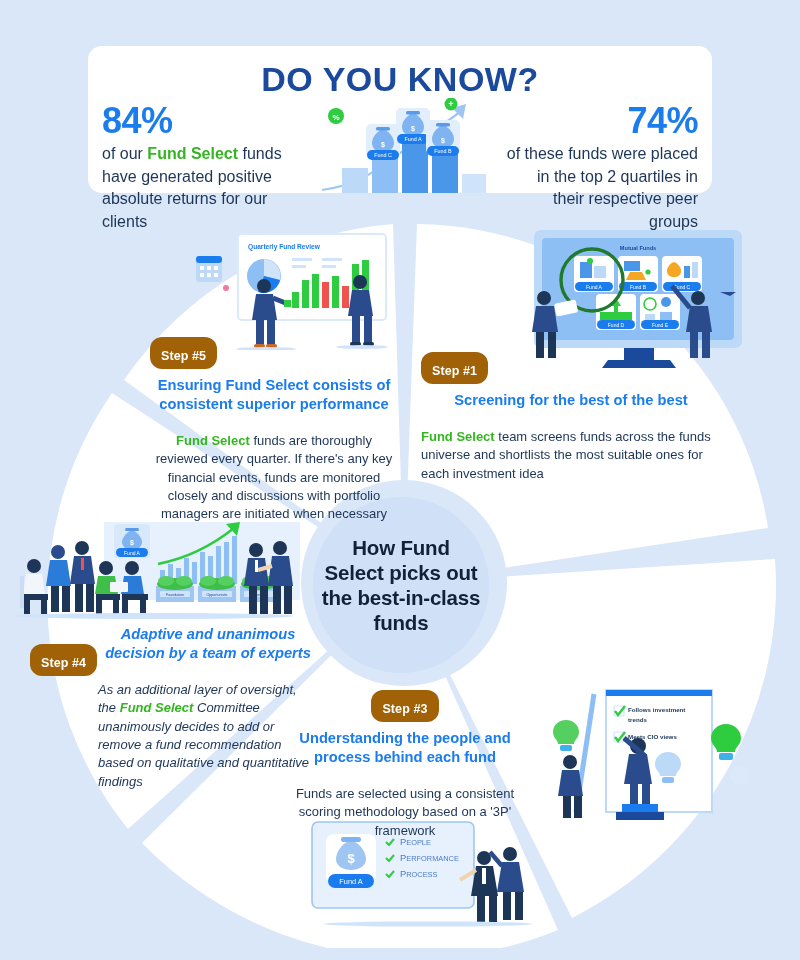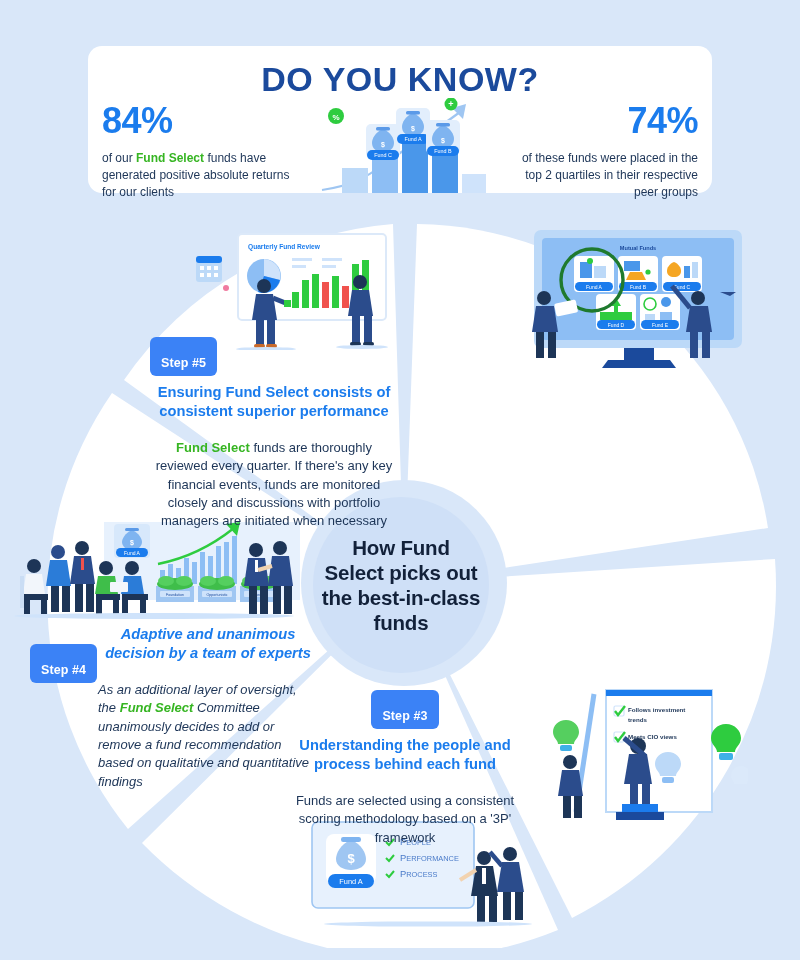--- a/index.html
+++ b/index.html
@@ -27,21 +27,21 @@
     color: #1b4a9c;
   }
   .stat { position: absolute; top: 56px; width: 195px; }
   .stat.left { left: 14px; text-align: left; }
   .stat.right { right: 14px; text-align: right; }
   .stat-num {
     font-size: 36px; font-weight: bold; color: #1b7ced;
     line-height: 1.05; letter-spacing: -0.5px;
   }
   .stat-text {
-    font-size: 12px; color: #1d3557; line-height: 1.42; margin-top: 10px;
+    font-size: 16px; color: #1d3557; line-height: 1.42; margin-top: 3px;
   }
   .fs-green { color: #36b522; font-weight: bold; }
 
   
   .hdr-illo { position: absolute; left: 232px; top: 52px; width: 170px; height: 95px; }
 
   
   .wheel {
     position: absolute; left: 12px; top: 218px;
     width: 776px; height: 730px;
@@ -59,23 +59,23 @@
   .hub-text {
     text-align: center; font-size: 20.5px; font-weight: bold;
     color: #12213a; line-height: 1.22; letter-spacing: -0.2px;
     padding: 0 8px;
   }
 
   
   .step { position: absolute; }
   .badge {
     display: inline-block;
-    background: #3b82f6; color: #fff;
+    background: #a16207; color: #fff;
     font-size: 12.5px; font-weight: bold;
-    border-radius: 6px; padding: 19px 11px 6px 11px;
+    border-radius: 12px; padding: 12px 11px 6px 11px;
     letter-spacing: 0.1px;
   }
   .step-head {
     font-size: 14.7px; font-weight: bold; color: #1b7ced;
     line-height: 1.28; margin-top: 7px; text-align: center;
   }
   .step-body {
     font-size: 13px; color: #1d3557; line-height: 1.42; margin-top: 18px;
   }
 
@@ -525,20 +525,25 @@
         <path d="M194 48 L182 34" stroke="#2b4c8c" stroke-width="4.5"></path>
       </g>
       <ellipse cx="120" cy="106" rx="104" ry="2.6" fill="#cfe3fb"></ellipse>
     </svg>
   </div>
 
   <div class="hub">
     <div class="hub-text">How Fund Select picks out the best-in-class funds</div>
   </div>
 
+  <div class="step" id="step1">
+    <span class="badge">Step #1</span>
+    <div class="step-head">Screening for the best of the best</div>
+    <div class="step-body"><span class="fs-green">Fund Select</span><span> team screens funds across the funds universe and shortlists the most suitable ones for each investment idea</span></div>
+  </div>
 
 
   <div class="step" id="step3">
     <span class="badge">Step #3</span>
     <div class="step-head">Understanding the people and process behind each fund</div>
     <div class="step-body">Funds are selected using a consistent scoring methodology based on a '3P' framework</div>
   </div>
 
   <div class="step" id="step4">
     <span class="badge">Step #4</span>

